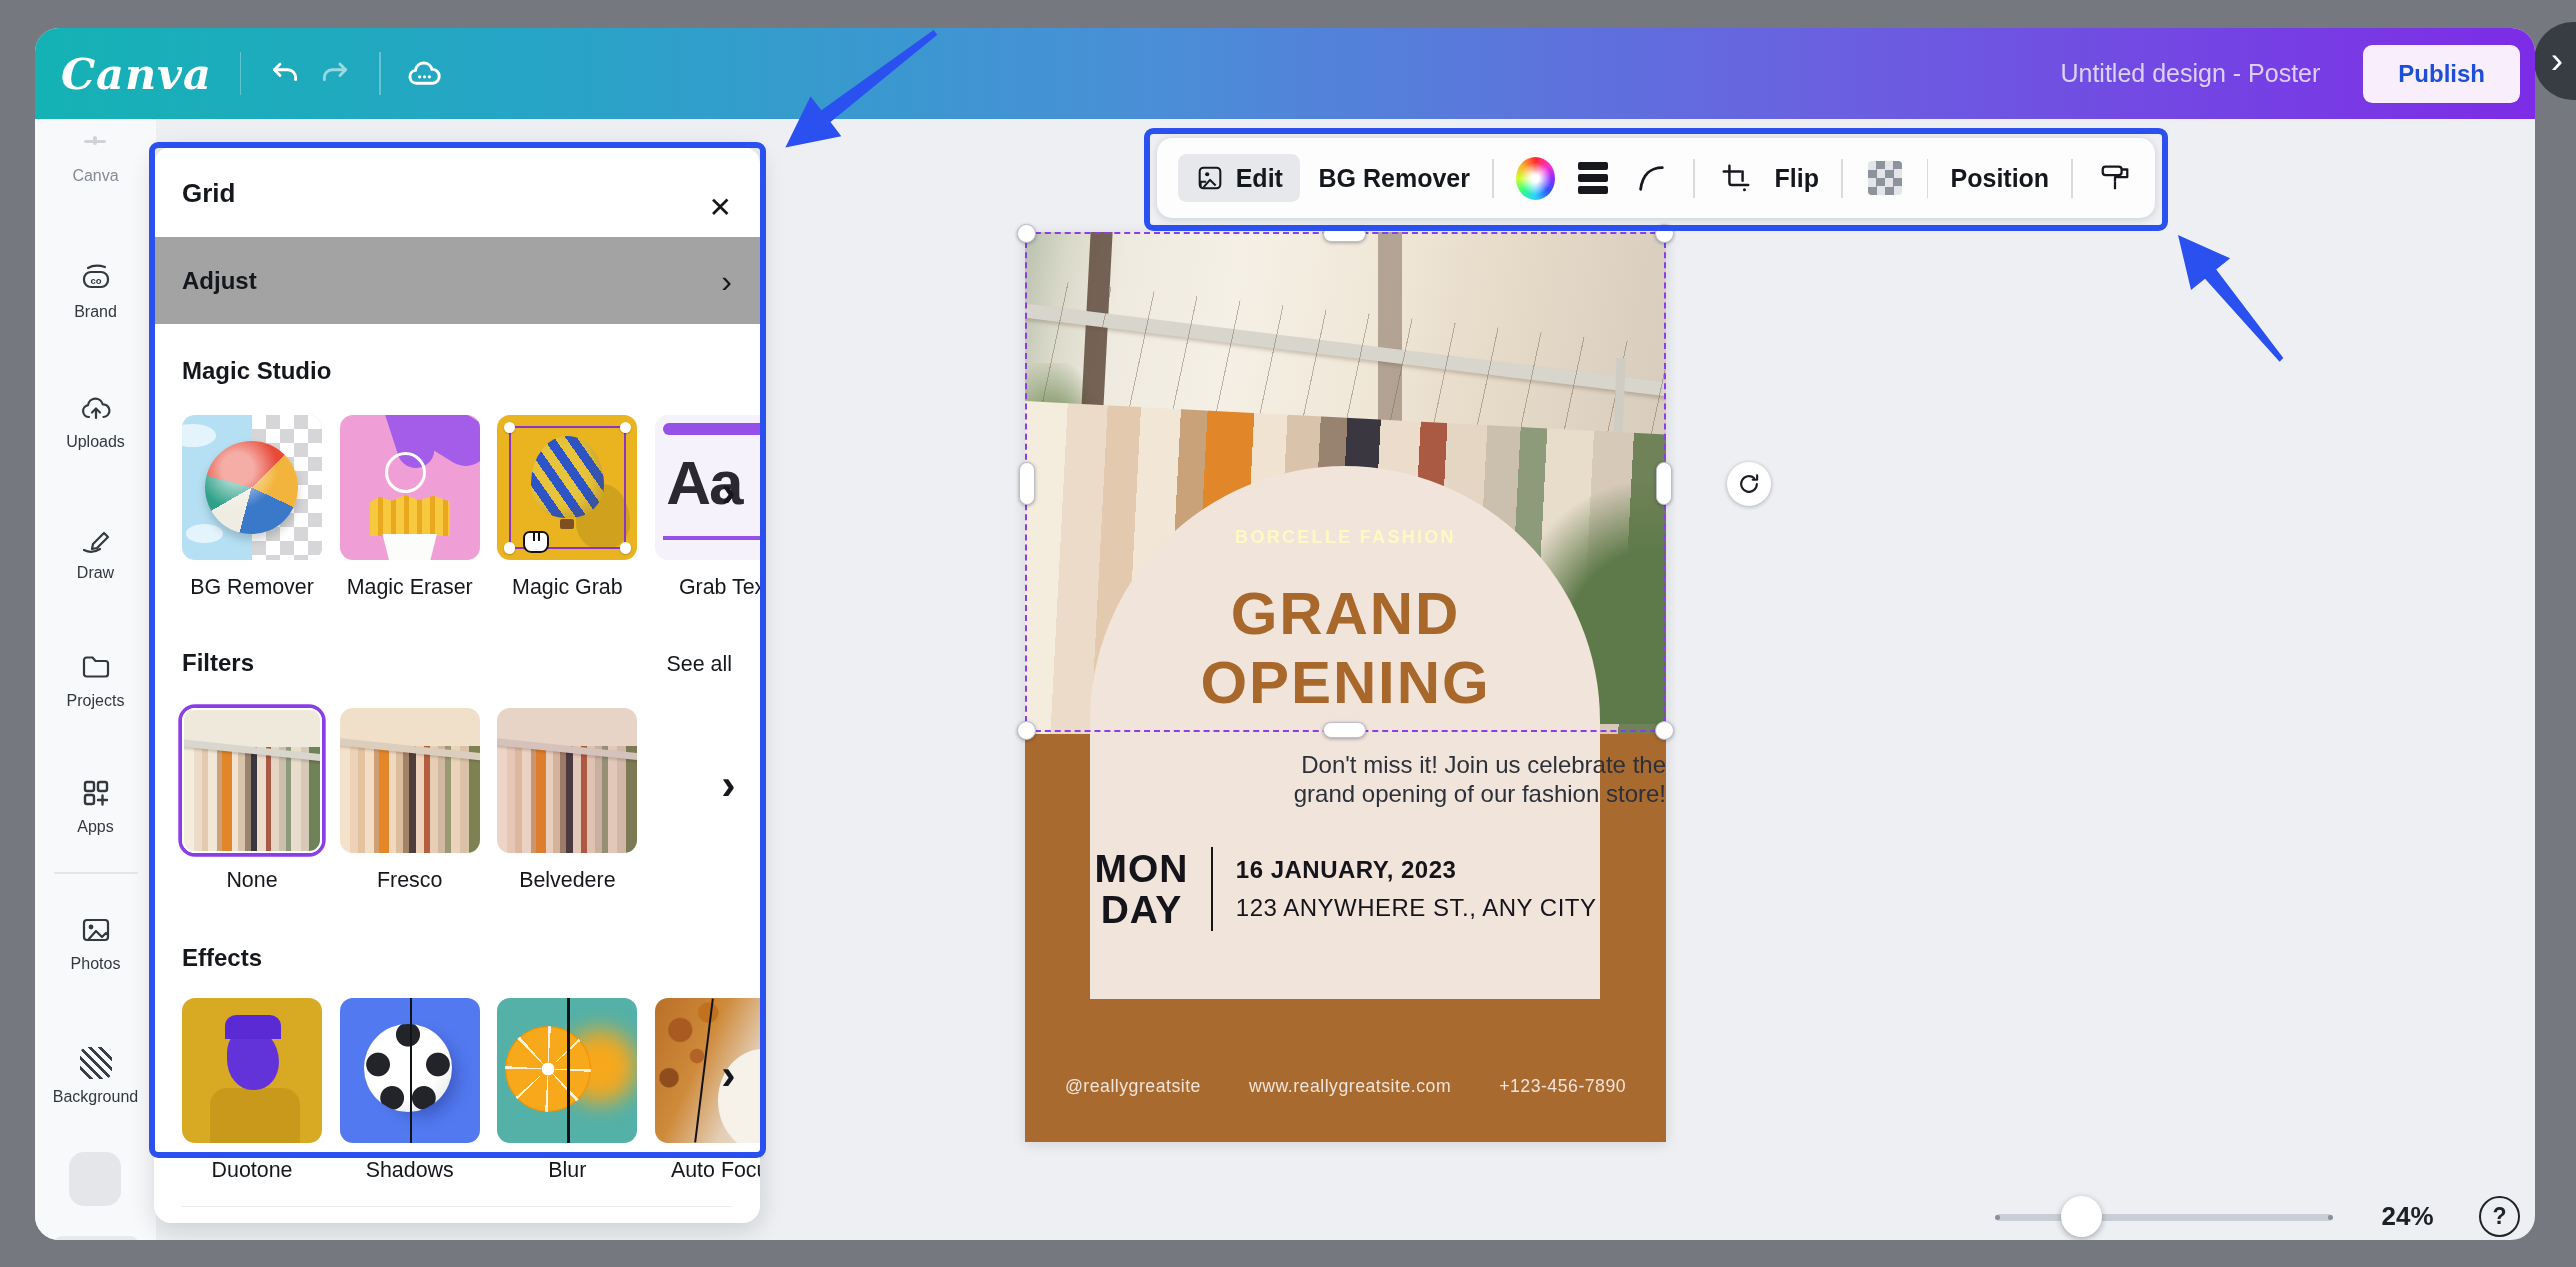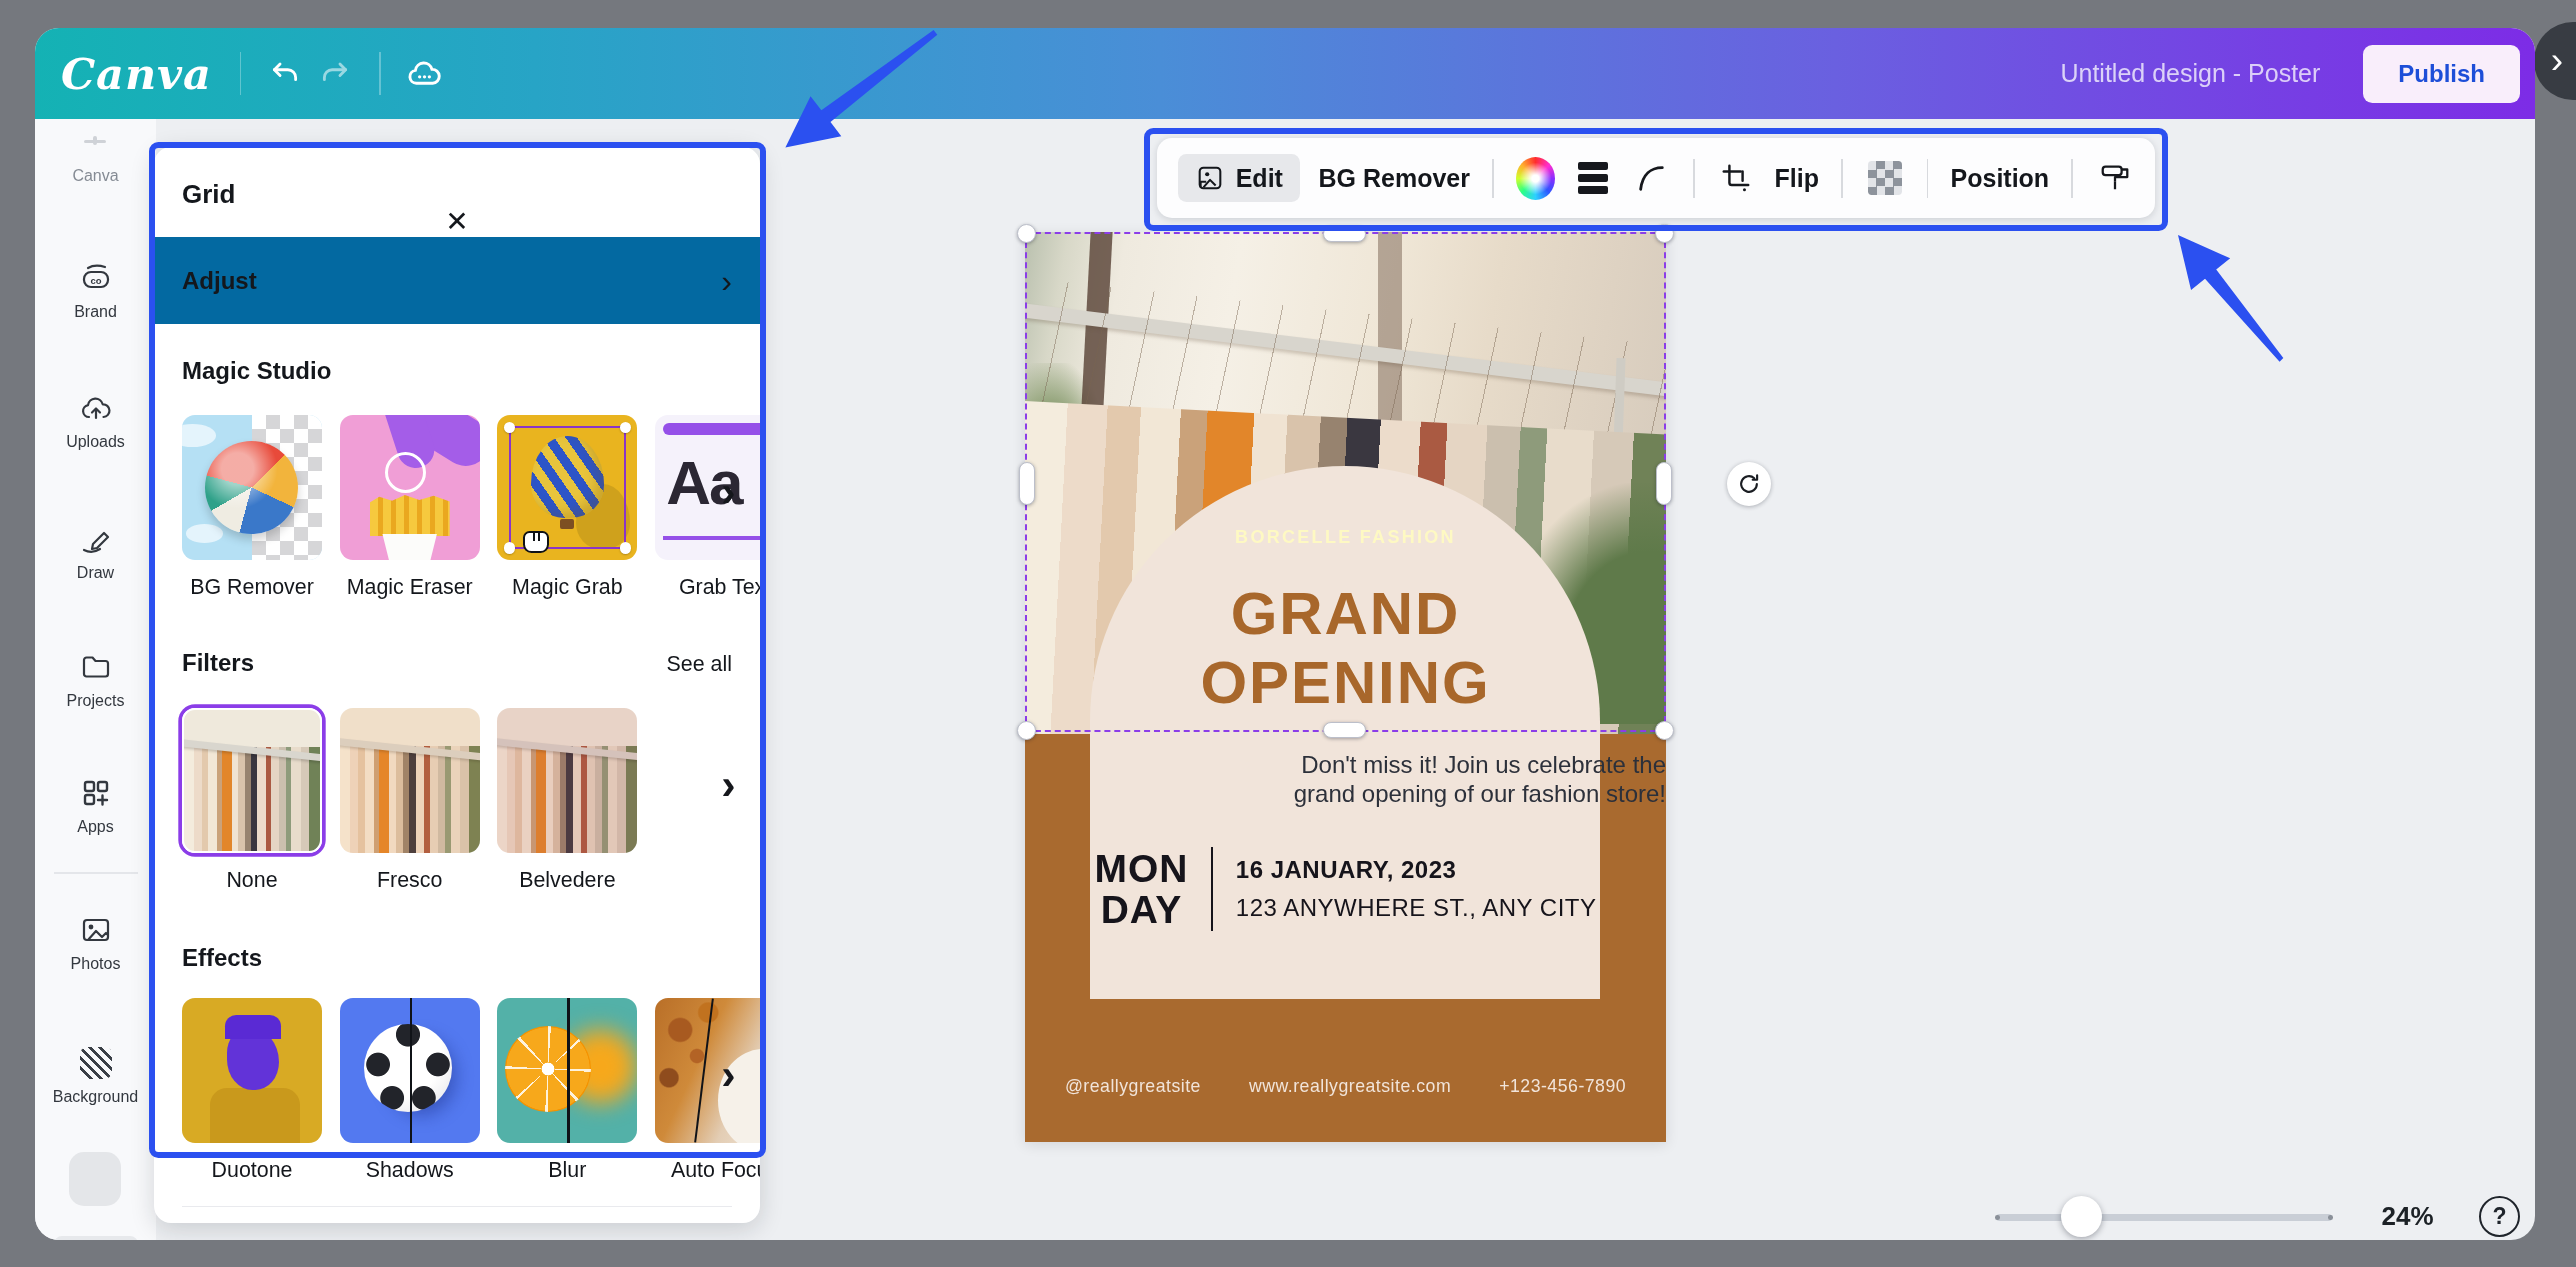--- a/index.html
+++ b/index.html
@@ -30,24 +30,24 @@
   .icn { width:34px; height:34px; display:flex; align-items:center; justify-content:center; }
   .side-frag { position:absolute; left:49px; top:17px; width:22.4px; height:9.3px; opacity:.55; }
   .side-frag i { position:absolute; background:#aeb3ba; border-radius:1.9px; }
   .side-div { position:absolute; left:18.6px; top:753px; width:84px; height:1.9px; background:#e4e6ea; }
   .bg-swatch { width:32px; height:32px; border-radius:7.5px; background:repeating-linear-gradient(45deg,#3a3f46 0 2.8px,transparent 2.8px 7px); }
   .skel-sq { position:absolute; left:34px; top:1033px; width:52px; height:54px; border-radius:15px; background:#e4e6e9; }
   .skel-pill { position:absolute; left:18.6px; top:1117px; width:84px; height:16px; border-radius:8.4px; background:#e7e9ec; }
 
   
   .panel { position:absolute; left:119px; top:119px; width:606px; height:1076px; background:#fff; border-radius:17px; box-shadow:0 5.6px 24px rgba(20,24,34,.16); overflow:hidden; z-index:5; }
-  .panel-head { padding:32px 28px 0; height:90px; display:flex; justify-content:center;flex-direction:column; }
+  .panel-head { padding:32px 28px 0; height:90px; display:flex; justify-content:space-between; }
   .panel-title { font-size:26px; font-weight:700; color:#14171c; line-height:28px; }
   .panel-close { background:none; border:none; font-size:28px; color:#14171c; cursor:pointer; line-height:28px; }
-  .adjust-row { height:87px; background:#0369a1; display:flex; align-items:center; justify-content:space-between; padding:0 28px; cursor:pointer; }
+  .adjust-row { height:87px; background:#a3a3a3; display:flex; align-items:center; justify-content:space-between; padding:0 28px; cursor:pointer; }
   .adjust-row .a-lbl { font-size:24px; font-weight:600; color:#14171c; }
   .chev { font-size:32px; color:#14171c; line-height:1; }
   .panel-body { padding:0 28px; position:relative; }
   .sec-head { margin-top:34px; font-size:24px; font-weight:700; color:#14171c; line-height:26px; }
   .sec-head-row { margin-top:52px; display:flex; justify-content:space-between; align-items:baseline; }
   .see-all { font-size:21.4px; color:#14171c; cursor:pointer; }
   .thumb-row { margin-top:31px; display:flex; gap:17.7px; position:relative; }
   .t-item { width:140px; flex:0 0 140px; cursor:pointer; }
   .thumb { position:relative; width:140px; height:145px; border-radius:13px; overflow:hidden; }
   .thumb.sel { box-shadow:0 0 0 3.7px #8b3de8; border:2.8px solid #fff; }

